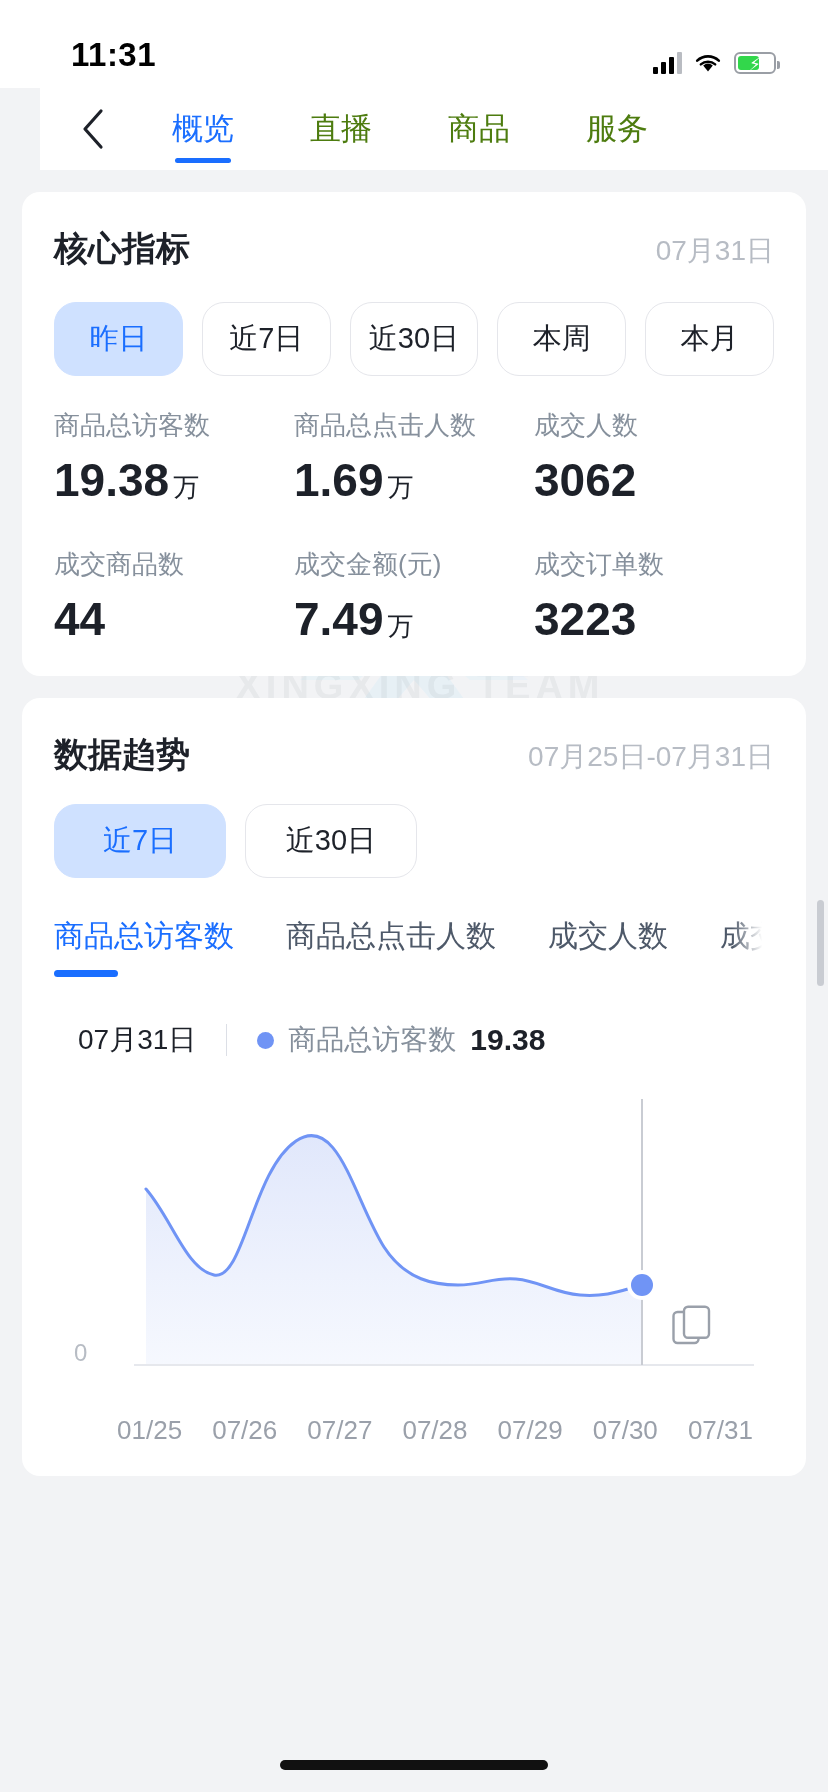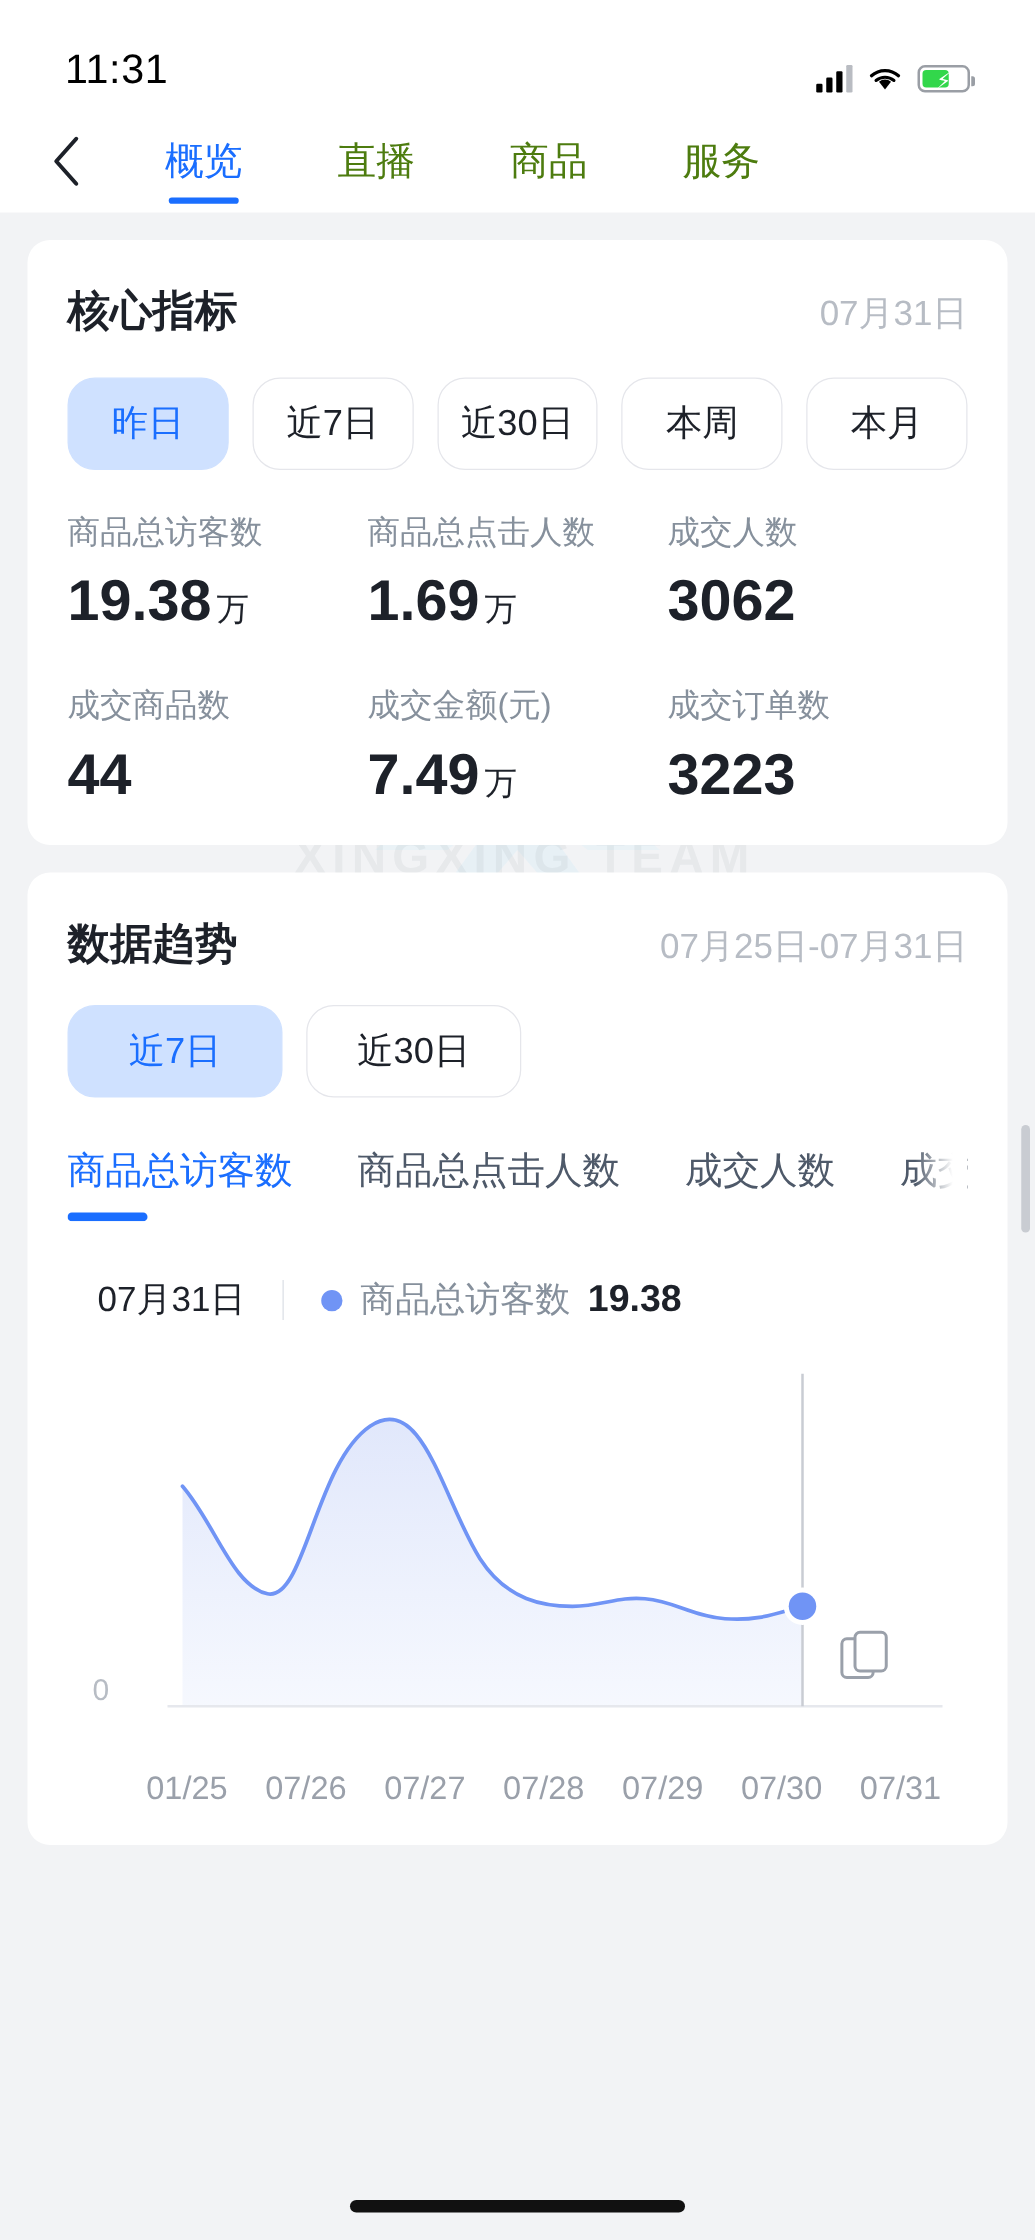--- a/index.html
+++ b/index.html
@@ -10,40 +10,41 @@
     overflow: hidden;
   }
   .phone { position: relative; width: 828px; height: 1792px; background: #f2f3f5; }
 
   
   .statusbar {
     height: 88px; background: #ffffff;
     display: flex; align-items: flex-end; justify-content: space-between;
     padding: 0 52px 14px 52px;
   }
-  .status-time { font-size: 33px; font-weight: 400; color: #000; letter-spacing: 0.5px; }
+  .status-time { font-size: 33px; font-weight: 700; color: #000; letter-spacing: 0.5px; margin-left: 19px; }
   .status-right { display: flex; align-items: center; gap: 12px; }
   .sig { display: flex; align-items: flex-end; gap: 3px; height: 22px; }
   .sig i { display:block; width: 5px; background:#000; border-radius: 1px; }
   .sig i:nth-child(1){height:7px;} .sig i:nth-child(2){height:12px;}
   .sig i:nth-child(3){height:17px;} .sig i:nth-child(4){height:22px;background:#b9bcc2;}
   .wifi { position: relative; width: 28px; height: 22px; }
   .wifi svg { position:absolute; left:0; top:0; }
   .battery { position: relative; width: 42px; height: 22px;
     border: 2px solid #9a9ea5; border-radius: 6px; padding: 2px; }
   .battery::after { content:""; position:absolute; right:-6px; top:7px; width:3px; height:8px;
     background:#9a9ea5; border-radius: 0 2px 2px 0; }
   .battery .fill { height: 100%; width: 62%; background: #32d74b; border-radius: 3px; }
   .bolt { position:absolute; left: 13px; top: 1px; color: #fff; font-size: 17px; line-height: 20px; }
 
   
   .navbar {
     height: 82px; background: #ffffff;
     display: flex; align-items: center; padding: 0 26px 0 26px;
     position: relative;
+    margin-left: 40px;
   }
   .back-btn { width: 54px; height: 54px; display:flex; align-items:center; justify-content:center; }
   .back-btn svg { display:block; }
   .nav-tabs { display: flex; align-items: center; gap: 0; flex: 1; padding-left: 14px; }
   .nav-tab {
     position: relative; font-size: 31px; color: #4d7c0f; padding: 0 38px;
     height: 72px; display: flex; align-items: center; justify-content:center;
   }
   .nav-tab.active { color: #1a6eff; font-weight: 500; }
   .nav-tab.active::after {

